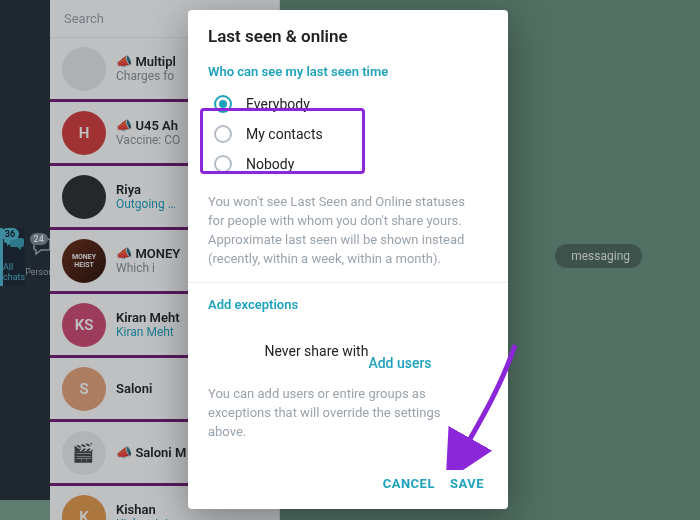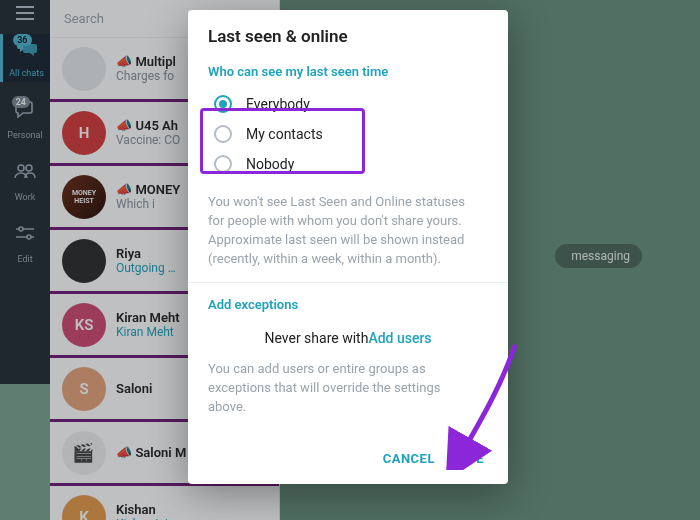--- a/index.html
+++ b/index.html
@@ -3,22 +3,22 @@
 <meta charset="utf-8">
 <style>
   * { box-sizing: border-box; margin: 0; padding: 0; }
   body {
     width: 700px; height: 520px; overflow: hidden;
     font-family: -apple-system, "Segoe UI", Roboto, Arial, sans-serif;
     background: #7aa18e; position: relative;
   }
   
   .rail {
-    position: absolute; left:0; top:0; width:50px; height:384px;
-    background:#232b34; display:flex; flex-direction:column; align-items:center;
+    position: absolute; left:0; top:0; width:50px; height:500px;
+    background:#232b34; display:flex; flex-direction:row; align-items:center;
     color:#a0aab5; font-size:10px;
   }
   .rail .hamburger { margin-top:6px; width:18px; height:14px; display:flex; flex-direction:column; justify-content:space-between; cursor:pointer;}
   .rail .hamburger span { height:2px; background:#b7c2cd; }
   .rail .tab { margin-top:14px; display:flex; flex-direction:column; align-items:center; width:100%; padding:4px 0; position:relative;}
   .rail .tab.active { background:#1a2431; border-left:3px solid #4fb6cf; color:#4fb6cf;}
   .rail .tab .ico { width:22px; height:18px; display:flex; align-items:center; justify-content:center; font-size:16px; position:relative;}
   .rail .tab .badge {
     position:absolute; top:-4px; right:6px; background:#4fb6cf; color:#0b1118;
     border-radius:8px; padding:0 4px; font-size:9px; font-weight:600; line-height:12px;
@@ -80,21 +80,21 @@
   .radio.sel { border-color:#1fa3bd; }
   .radio.sel::after { content:""; width:8px; height:8px; border-radius:50%; background:#1fa3bd; }
   .hl-box {
     position:absolute; border:3px solid #8b27d9; border-radius:4px; pointer-events:none;
   }
   .hl1 { left:200px; top:108px; width:165px; height:66px; }
   .note { font-size:13px; color:#9aa3ac; line-height:1.45; padding:10px 32px 14px 20px;}
   .divider { height:1px; background:#eceef1; margin:0; }
   .row2 { display:flex; align-items:center; justify-content:center; padding:10px 20px 4px 20px; font-size:14px;}
   .row2 .lhs { color:#222; }
-  .row2 .rhs { color:#1fa3bd; font-weight:500;}
+  .row2 .rhs { color:#1fa3bd; font-weight:500;margin-top:25px;}
   .actions { display:flex; justify-content:flex-end; gap:15px; padding:20px 24px 12px 0; }
   .actbtn { font-size:13px; font-weight:700; color:#1fa3bd; letter-spacing:.5px; cursor:pointer;}
 
   
   .arrow-svg { position:absolute; left:440px; top:340px; width:82px; height:130px; }
 </style>
 </head>
 <body>
 
 <div class="rail">
@@ -161,31 +161,31 @@
         </div>
       </div>
       <div class="chat">
         <div class="avatar" style="background: rgb(214, 59, 59);">H</div>
         <div class="txt">
           <div class="ttl">📣 U45 Ah</div>
           <div class="sub">Vaccine: CO</div>
         </div>
       </div>
       <div class="chat">
+        <div class="avatar" style="background: rgb(43, 43, 43);"></div>
+        <div class="txt">
+          <div class="ttl">Riya</div>
+          <div class="sub accent">Outgoing …</div>
+        </div>
+      </div>
+      <div class="chat">
         <div class="avatar" style="background: linear-gradient(135deg, rgb(107, 42, 19), rgb(42, 15, 7)); font-size: 7px; text-align: center;">MONEY HEIST</div>
         <div class="txt">
           <div class="ttl">📣 MONEY</div>
           <div class="sub">Which i</div>
-        </div>
-      </div>
-      <div class="chat">
-        <div class="avatar" style="background: rgb(43, 43, 43);"></div>
-        <div class="txt">
-          <div class="ttl">Riya</div>
-          <div class="sub accent">Outgoing …</div>
         </div>
       </div>
       <div class="chat">
         <div class="avatar" style="background: rgb(209, 72, 111);">KS</div>
         <div class="txt">
           <div class="ttl">Kiran Meht</div>
           <div class="sub accent">Kiran Meht</div>
         </div>
       </div>
       <div class="chat">

